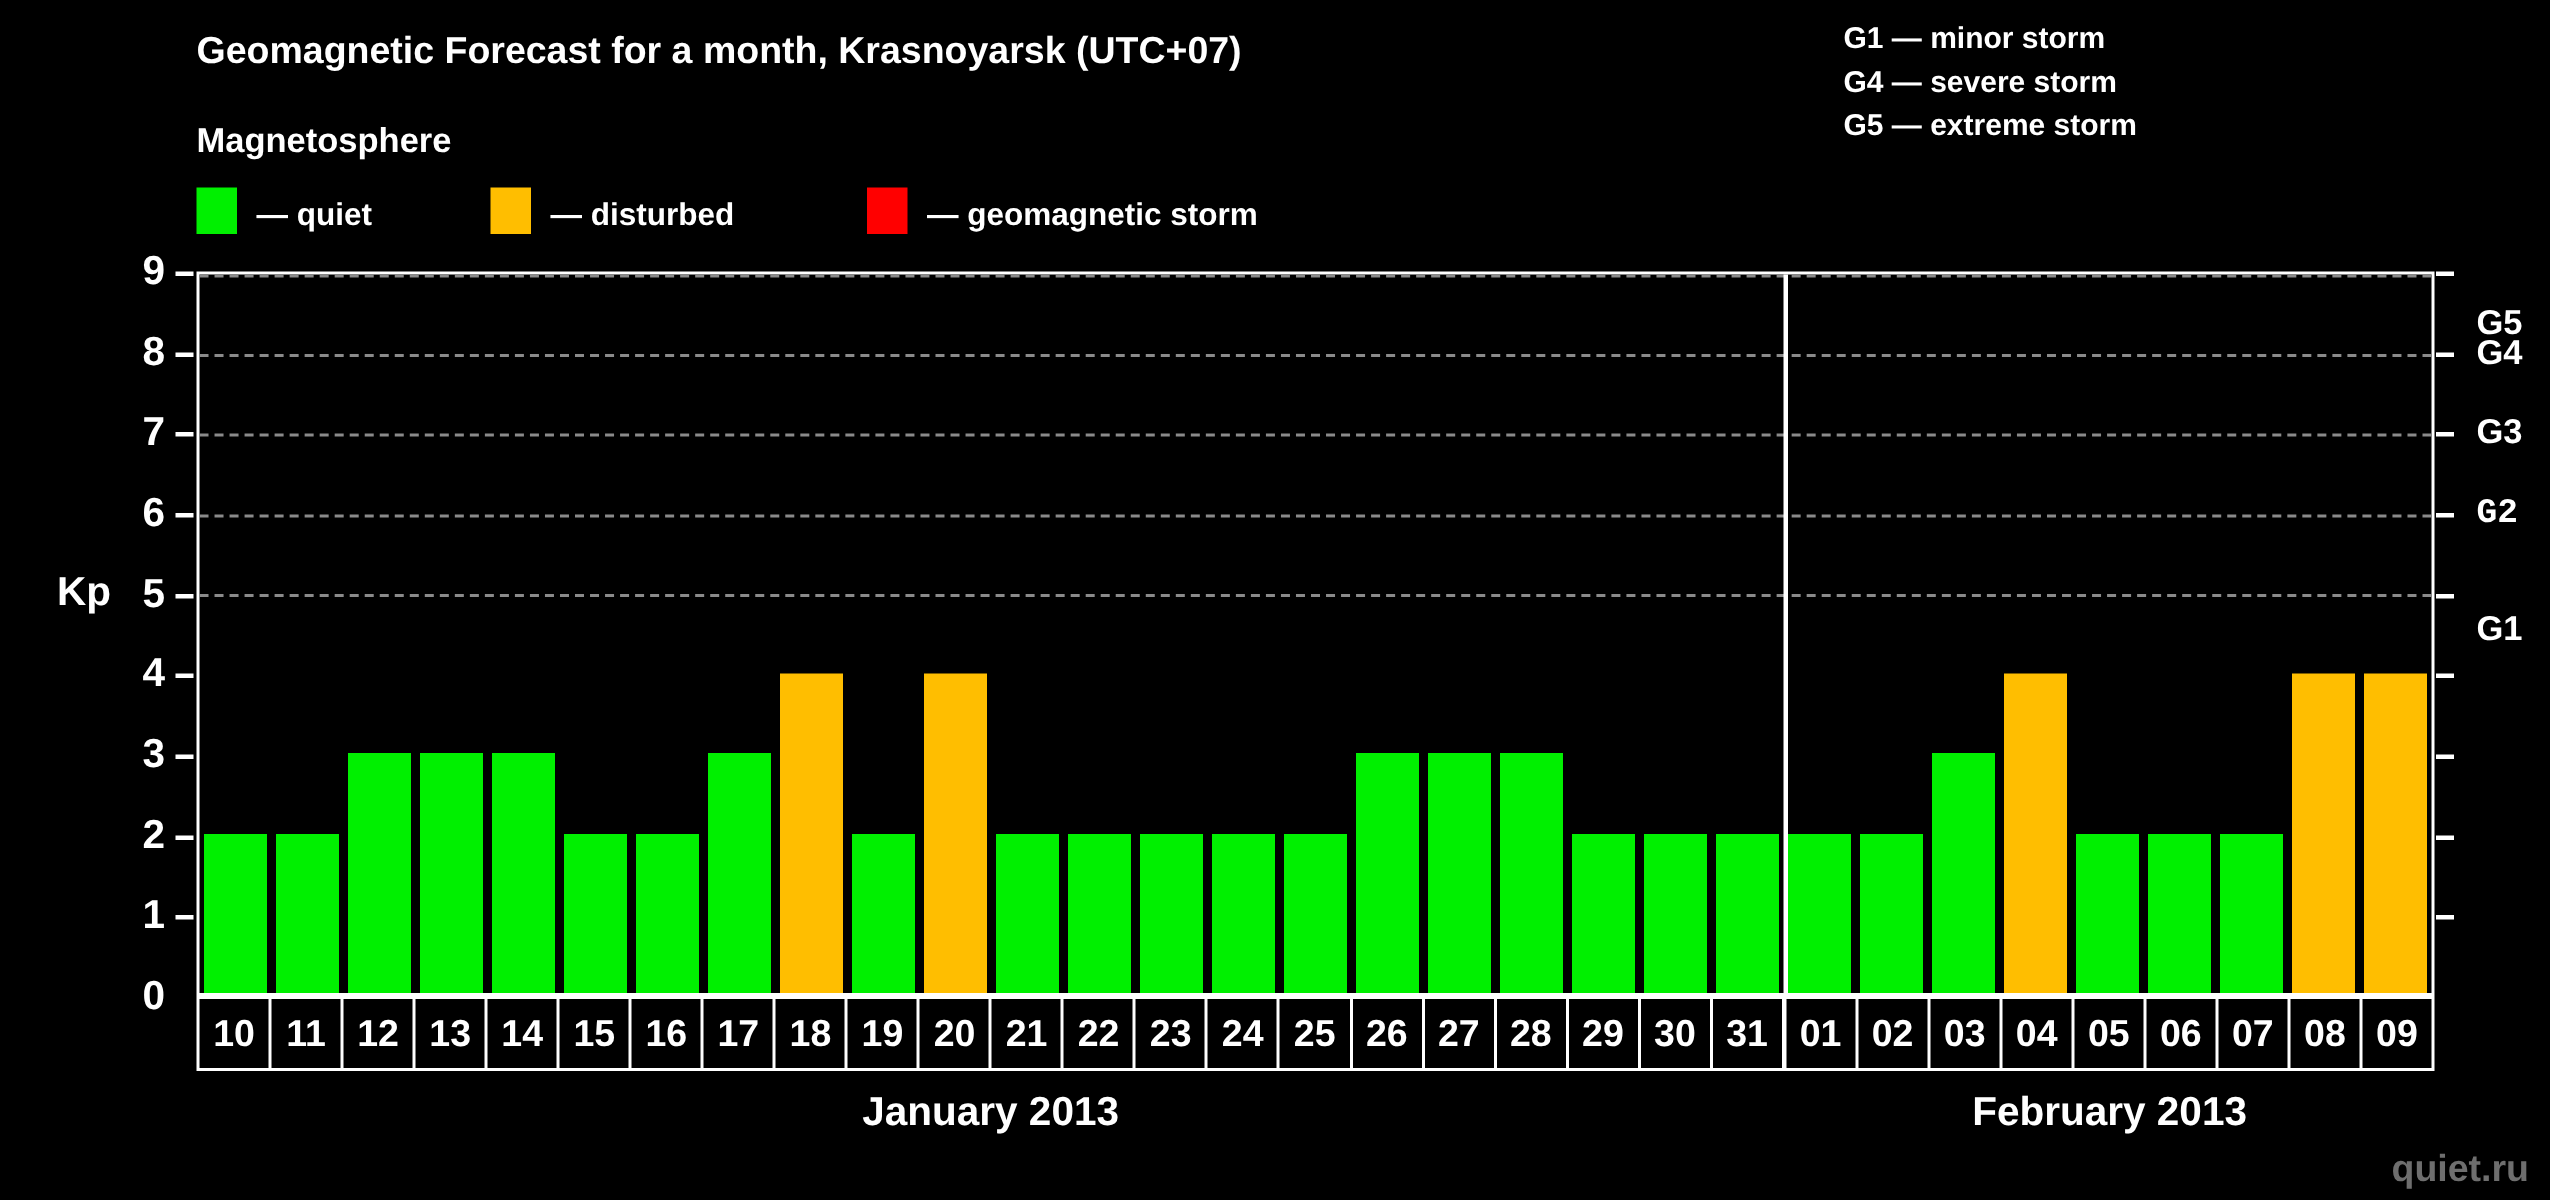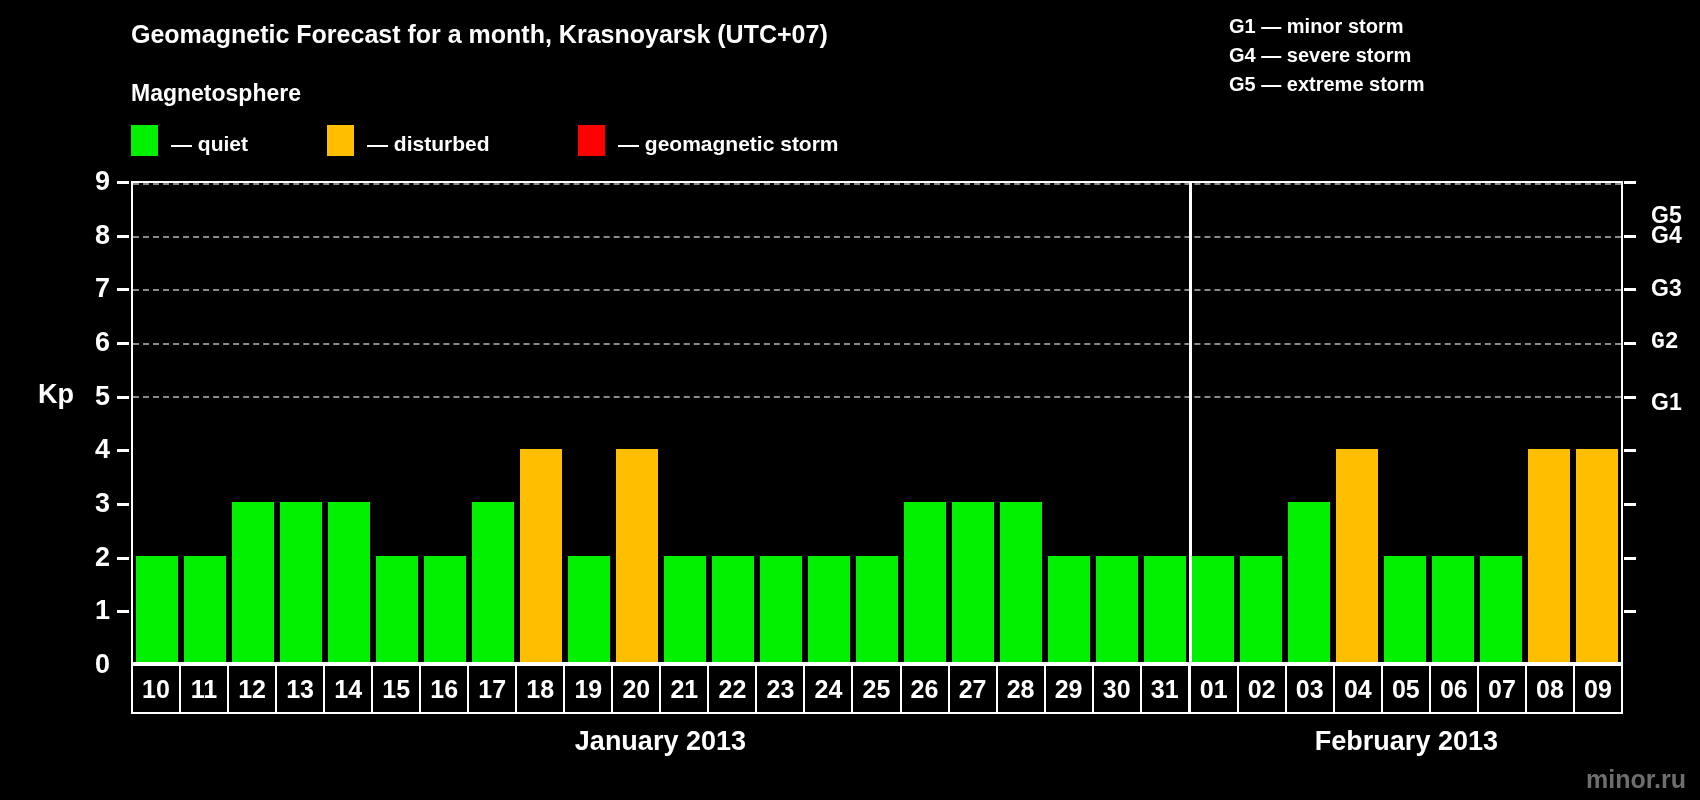--- a/index.html
+++ b/index.html
@@ -255,21 +255,21 @@
     <div class="y-tick-label" style="top: 342px;">6</div>
     <div class="y-tick-mark" style="top: 342px;"></div>
     <div class="y-tick-label" style="top: 288.333px;">7</div>
     <div class="y-tick-mark" style="top: 288.333px;"></div>
     <div class="y-tick-label" style="top: 234.667px;">8</div>
     <div class="y-tick-mark" style="top: 234.667px;"></div>
     <div class="y-tick-label" style="top: 181px;">9</div>
     <div class="y-tick-mark" style="top: 181px;"></div>
   </div>
 <div id="g-axis">
-    <div class="g-tick-label" style="top: 402px;">G1</div>
+    <div class="g-tick-label" style="top: 419px;">G1</div>
     <div class="g-tick-mark" style="top: 395.667px;"></div>
     <div class="g-tick-label" style="top: 342px; font-family: Liberation Mono, monospace;">G2</div>
     <div class="g-tick-mark" style="top: 342px;"></div>
     <div class="g-tick-label" style="top: 288.333px;">G3</div>
     <div class="g-tick-mark" style="top: 288.333px;"></div>
     <div class="g-tick-label" style="top: 234.667px;">G4</div>
     <div class="g-tick-mark" style="top: 234.667px;"></div>
     <div class="g-tick-label" style="top: 181px; margin-top: 34px;">G5</div>
     <div class="g-tick-mark" style="top: 181px;"></div>
     <div class="g-tick-mark" style="top: 610.333px;"></div>
@@ -418,13 +418,13 @@
     <div class="day-cell">07</div>
     <div class="day-cell">08</div>
     <div class="day-cell">09</div>
   </div>
 
 <div id="month-captions">
     <div class="month-caption" style="left: 660.419px;">January 2013</div>
     <div class="month-caption" style="left: 1406.42px;">February 2013</div>
   </div>
 
-<div id="watermark">minor.ru</div>
+<div id="watermark">quiet.ru</div>
 
 </body></html>

